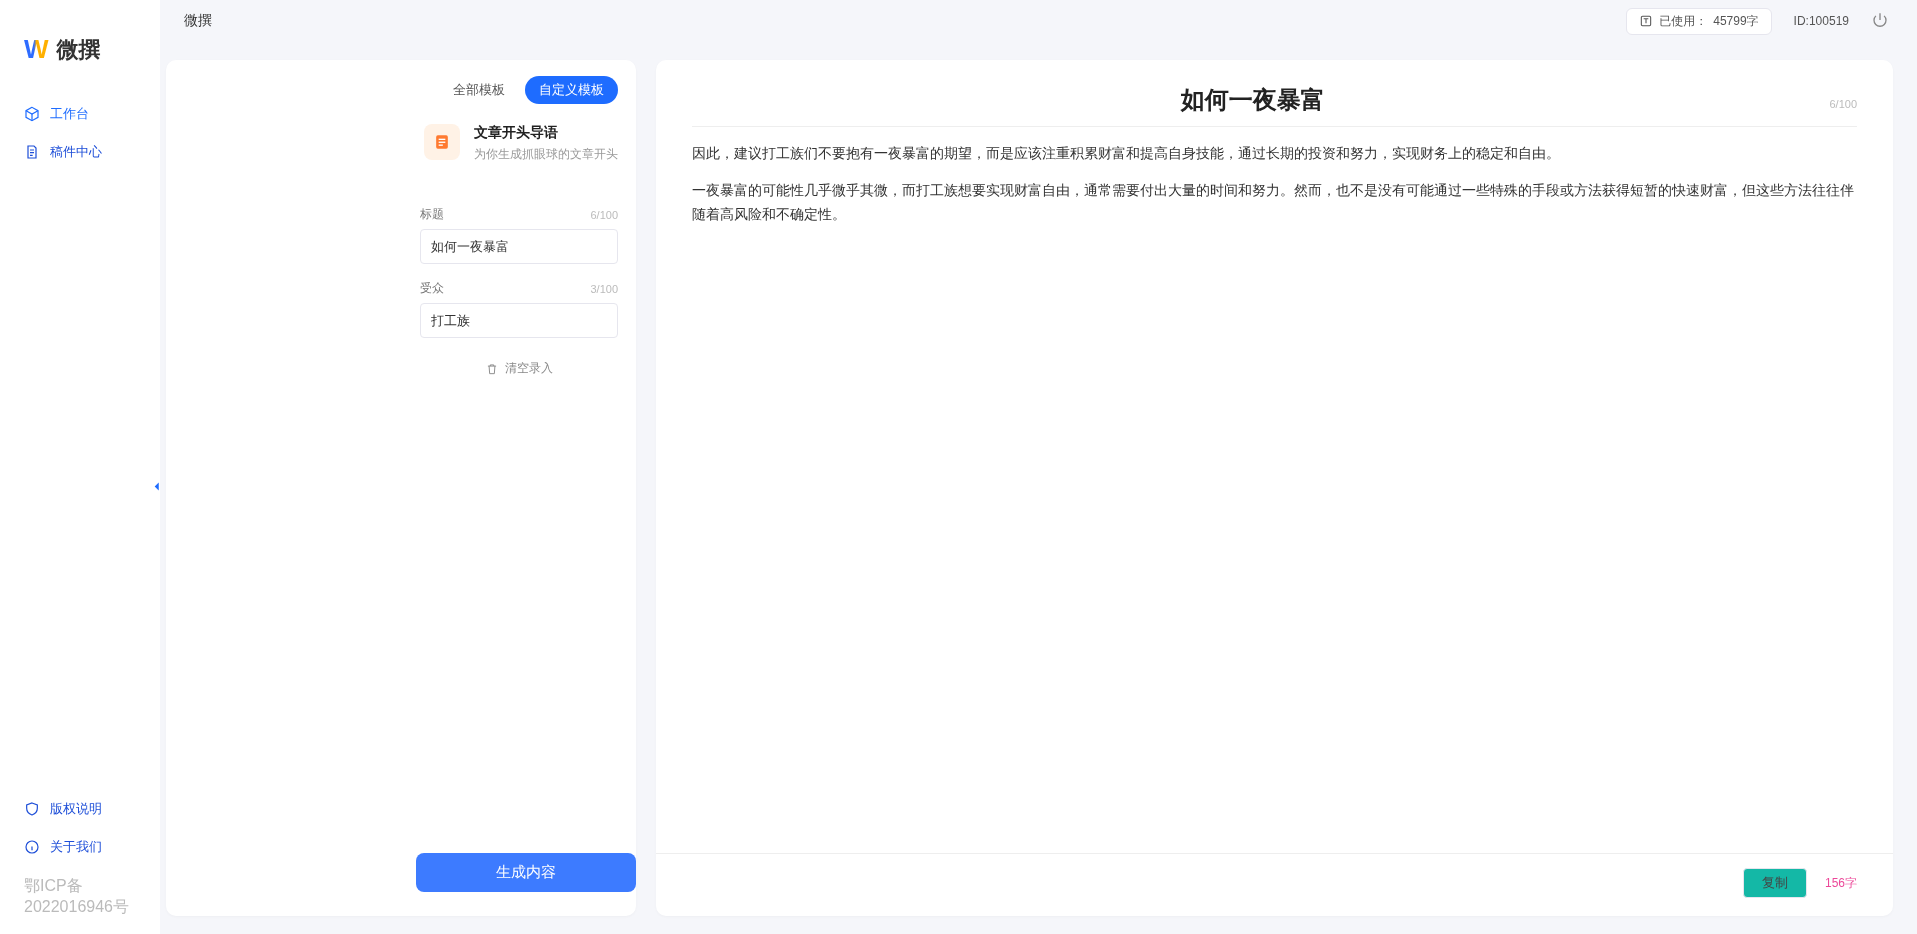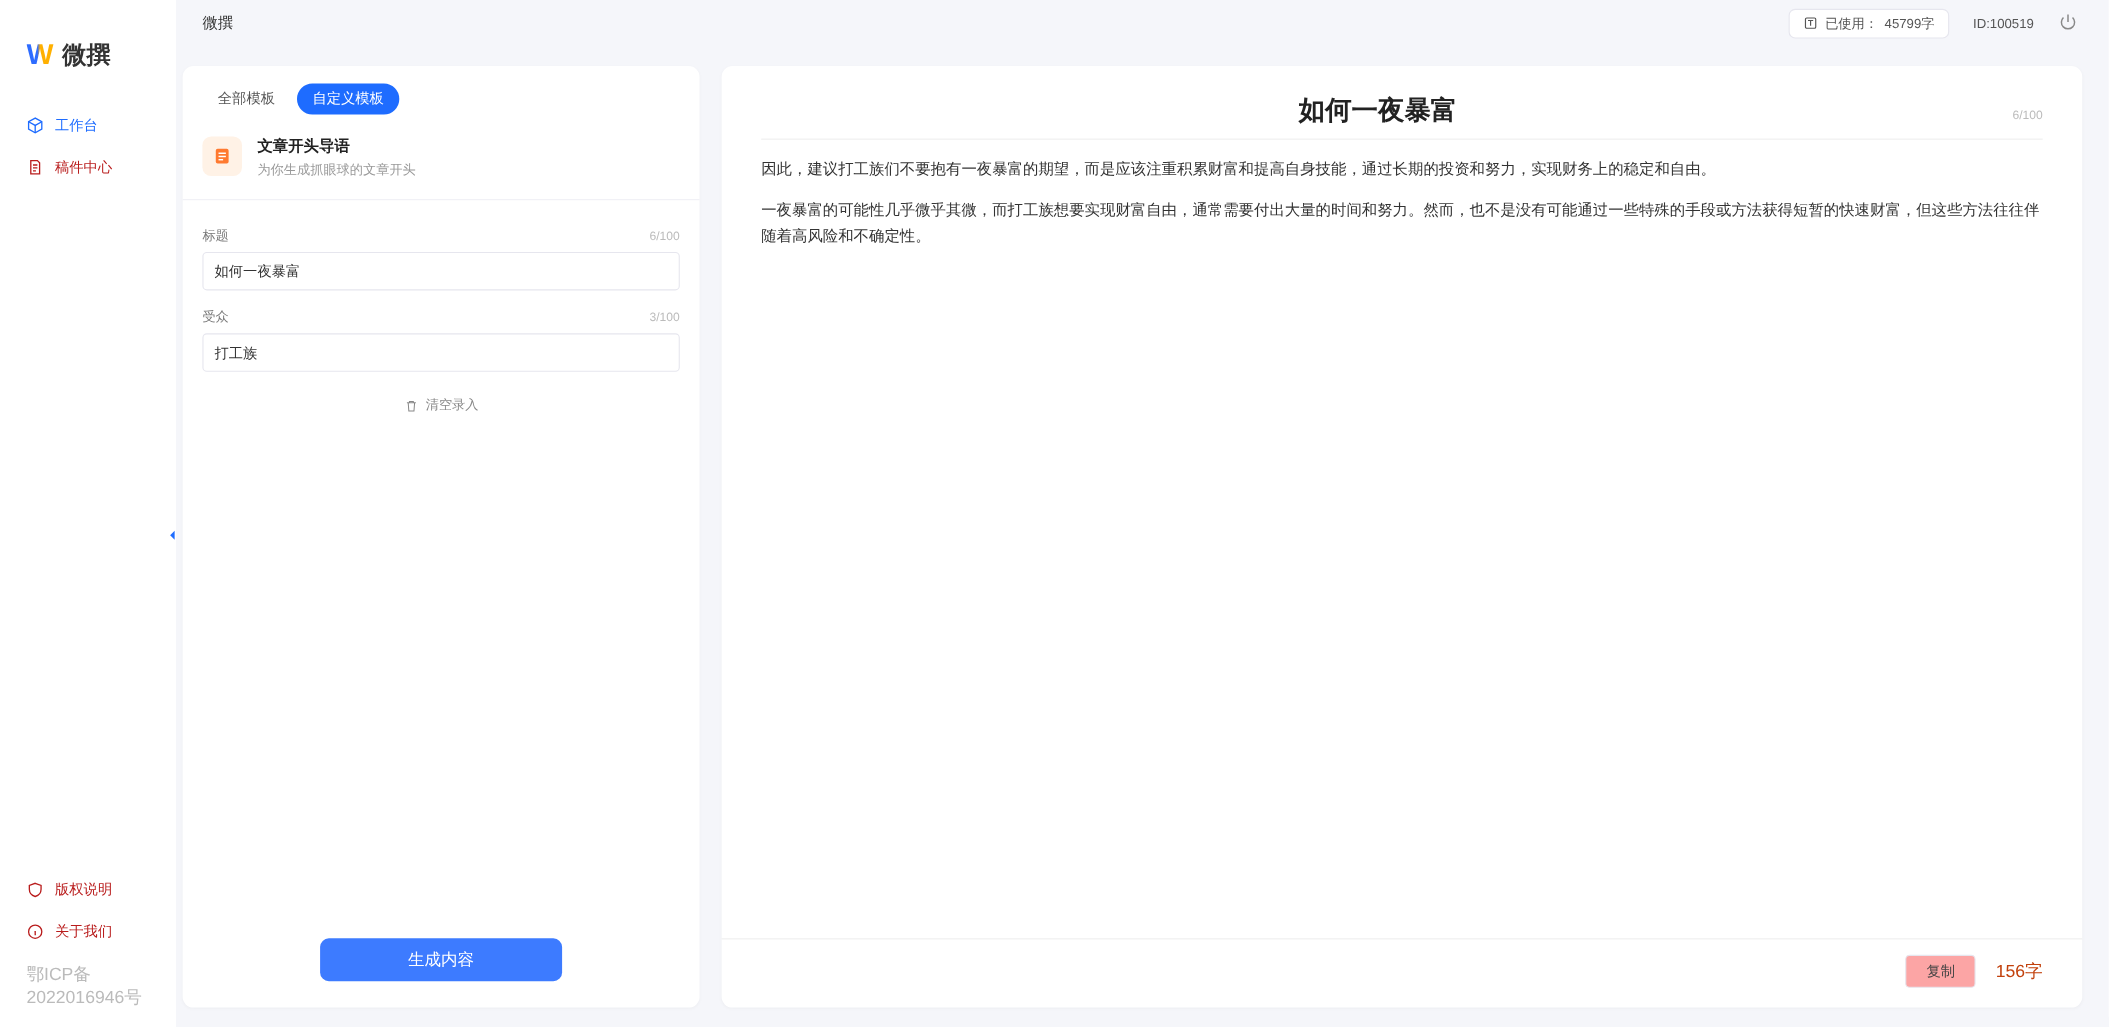--- a/index.html
+++ b/index.html
@@ -37,21 +37,21 @@
     background-clip: text;
     color: transparent;
   }
   .nav { flex: 1; }
   .nav-item {
     display: flex;
     align-items: center;
     gap: 10px;
     padding: 10px 24px;
     cursor: pointer;
-    color: #b91c1c;
+    color: #1d4ed8;
   }
   .nav-item.active { color: #1e6cff; }
   .nav-item svg { width: 16px; height: 16px; }
   .bottom-nav { margin-top: auto; }
   .footer-text {
     padding: 10px 24px 0 24px;
     font-size: 16px;
     color: #bbb;
   }
   
@@ -103,21 +103,21 @@
     cursor: pointer;
   }
   .panel {
     background: #fff;
     border-radius: 10px;
     box-shadow: 0 1px 3px rgba(0,0,0,0.03);
     display: flex;
     flex-direction: column;
     min-height: 0;
   }
-  .left-panel { width: 470px; }
+  .left-panel { width: 470px; align-items: flex-end; }
   .right-panel { flex: 1; }
   
   .tabs {
     display: flex;
     gap: 6px;
     padding: 16px 18px 6px 18px;
     align-items: center;
   }
   .tab {
     padding: 5px 14px;
@@ -214,29 +214,29 @@
   .out-body p { margin-bottom: 12px; }
   .out-spacer { flex: 1; }
   .out-footer {
     display: flex; align-items: center; justify-content: flex-end;
     gap: 18px;
     border-top: 1px solid #eee;
     padding: 14px 36px 18px 36px;
   }
   .copy-btn {
     border: 1px solid #e6e6ee;
-    background: #fca5a5;
+    background: #14b8a6;
     border-radius: 4px;
     padding: 5px 18px;
     font-size: 13px;
     color: #444;
     cursor: pointer;
     text-align: center;
   }
-  .out-count { font-size: 16px; color: #c2410c; }
+  .out-count { font-size: 12px; color: #ec4899; }
 </style>
 </head>
 <body>
 
 <aside class="sidebar">
   <div class="logo">
     <span class="logo-mark">W</span>
     <span>微撰</span>
   </div>
   <nav class="nav">

